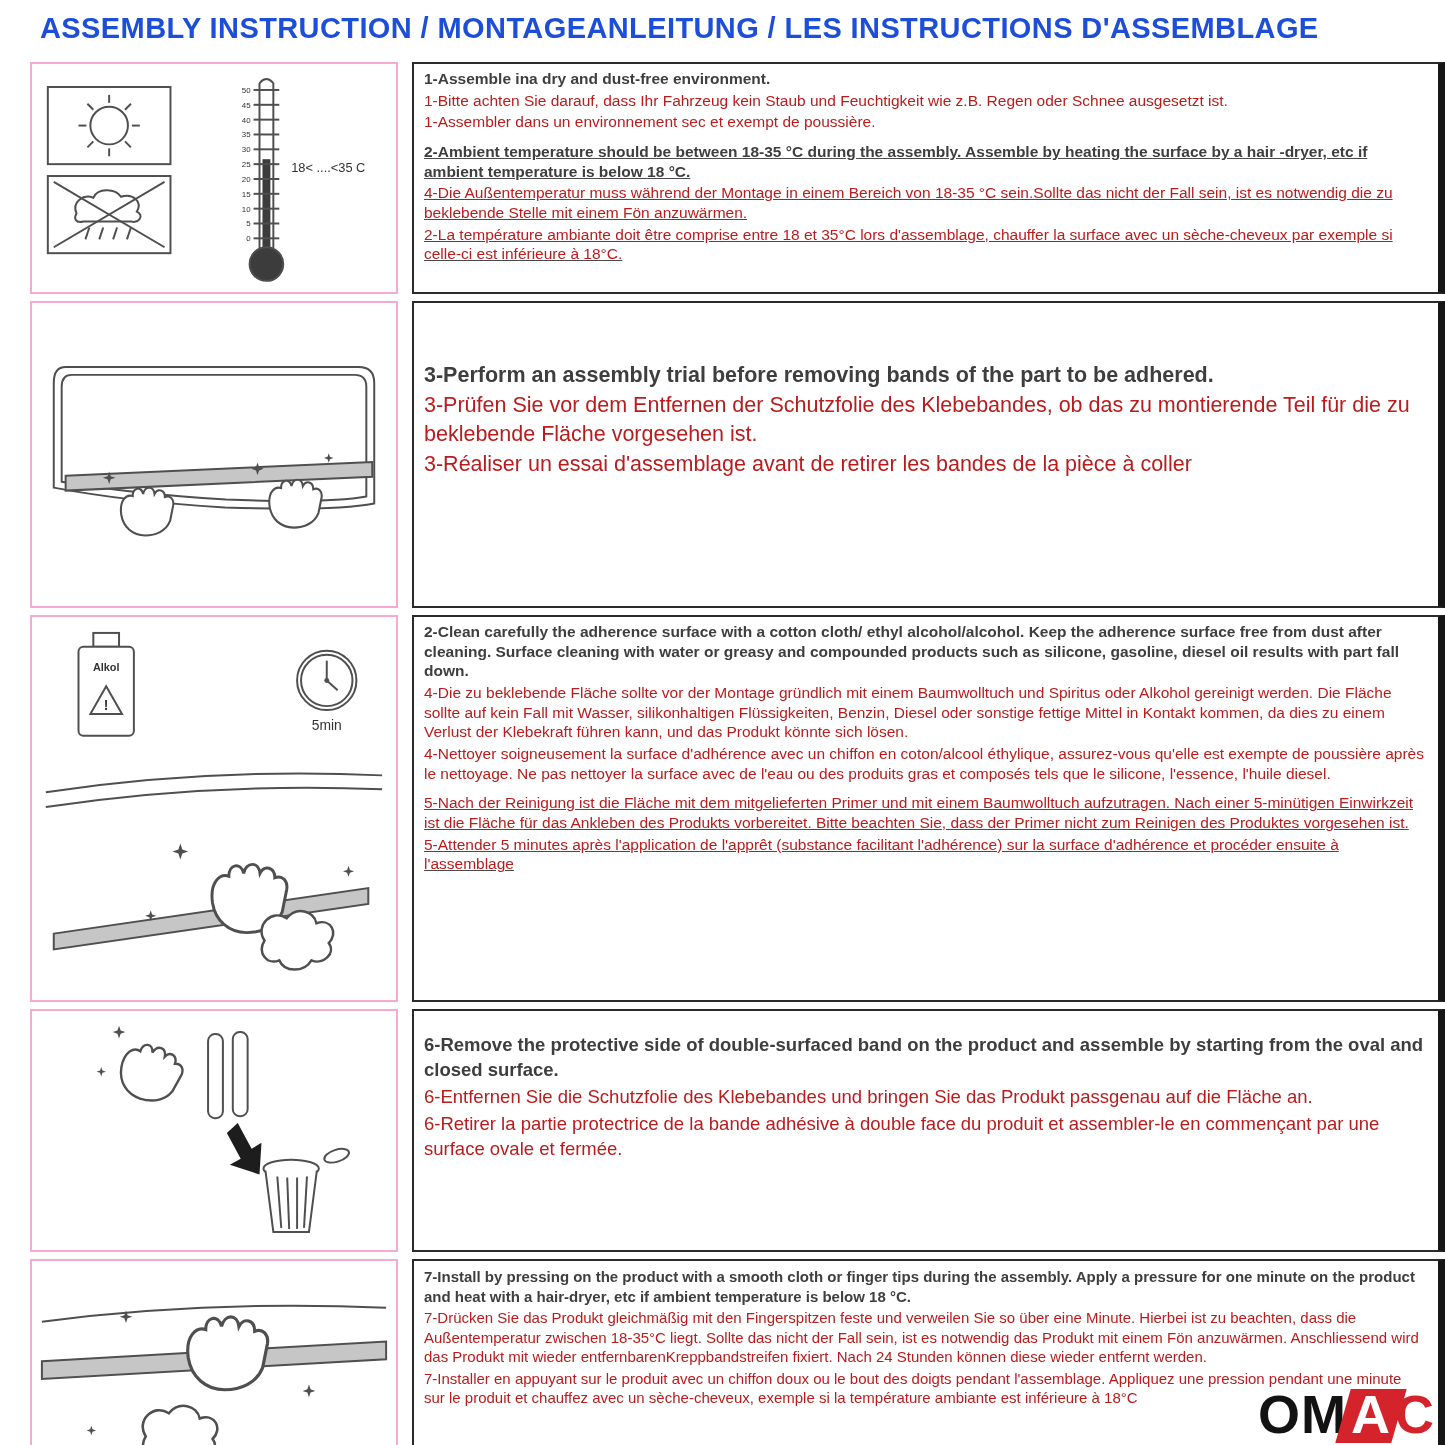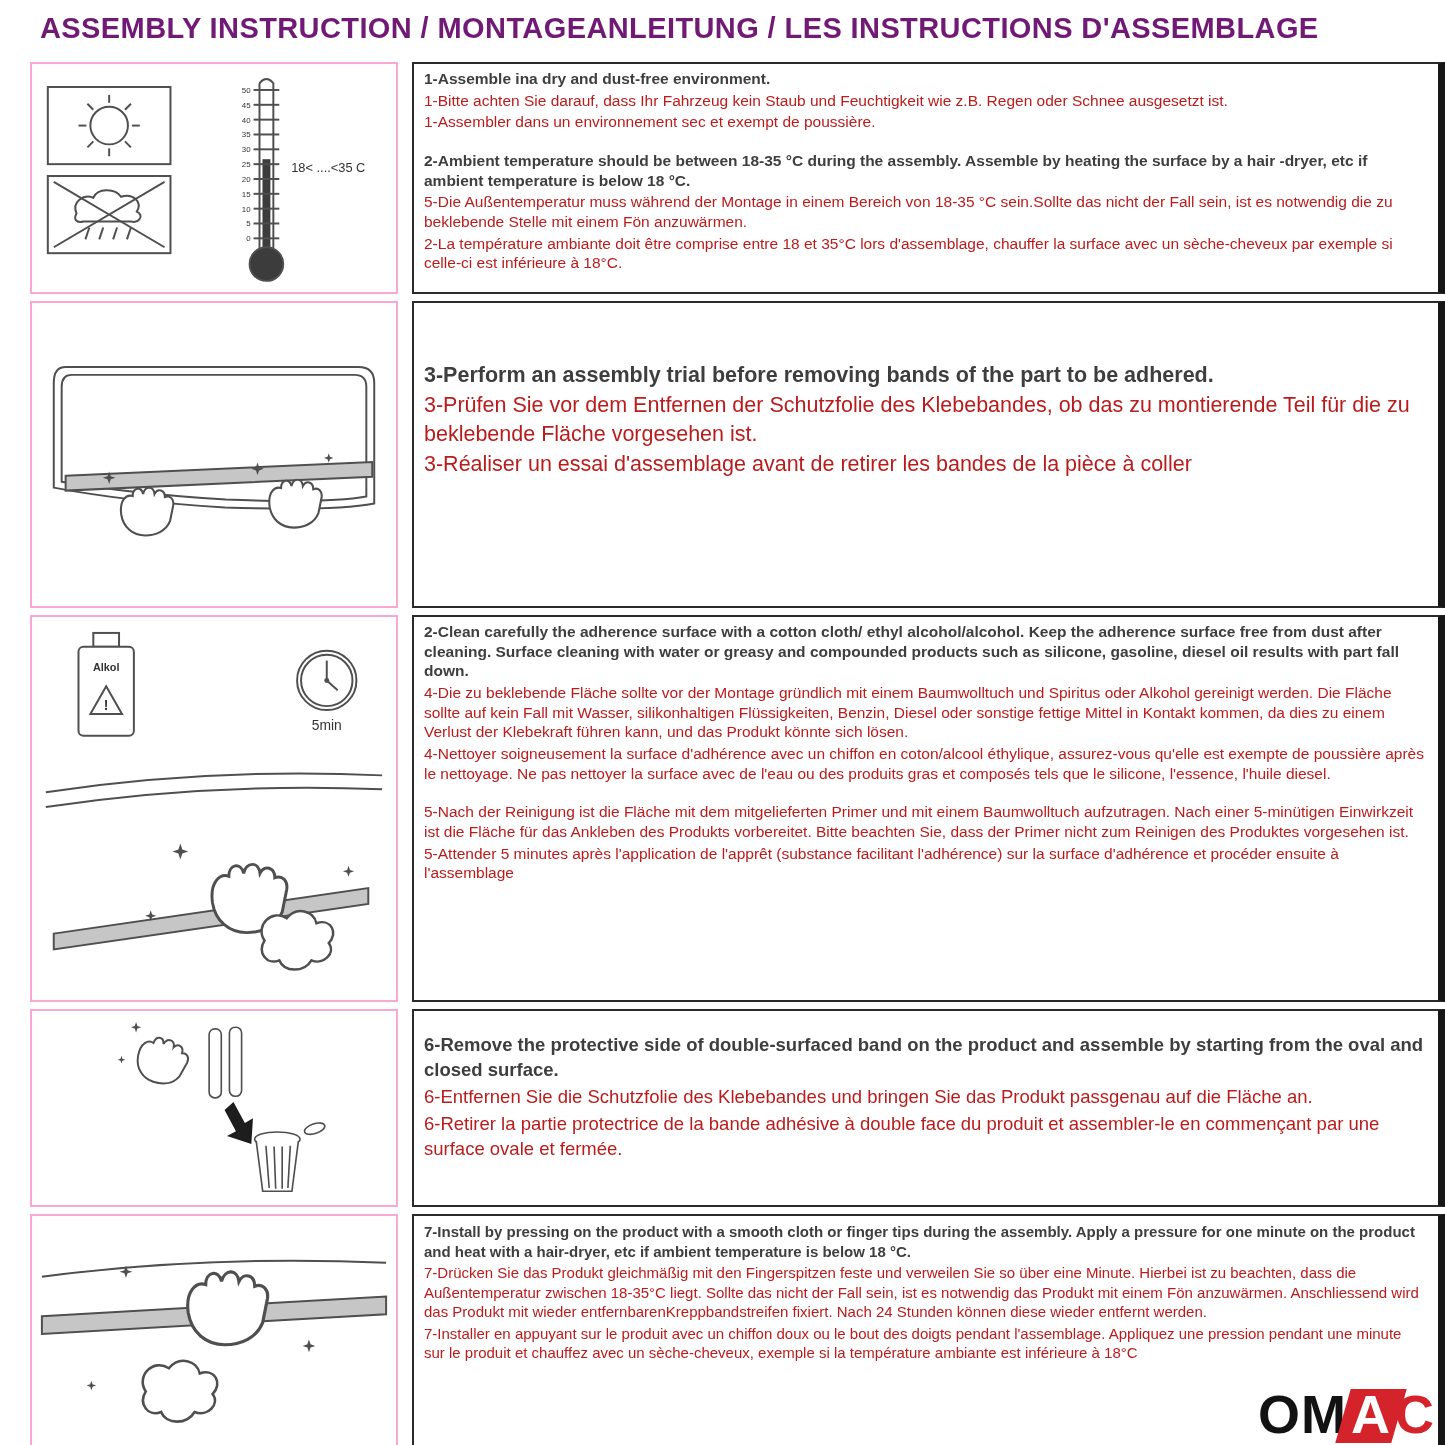--- a/index.html
+++ b/index.html
@@ -1,32 +1,32 @@
 <!DOCTYPE html>
 <html><head>
 <meta charset="utf-8">
 <style>
   html,body{margin:0;padding:0;background:#fff;}
   body{width:1445px;height:1445px;position:relative;overflow:hidden;
        font-family:"Liberation Sans","DejaVu Sans",sans-serif;color:#4a4a4a;}
   .page{position:absolute;inset:0;background:#fff;}
   .title{position:absolute;top:12px;left:40px;font-size:29px;font-weight:bold;
-         color:#701a75;letter-spacing:.4px;white-space:nowrap;}
+         color:#1d4ed8;letter-spacing:.4px;white-space:nowrap;}
   .rows{position:absolute;top:62px;left:30px;right:0;display:flex;flex-direction:column;gap:7px;}
   .row{display:flex;gap:14px;}
   .cell-left{width:368px;flex:0 0 368px;border:2px solid #f9a8d4;background:#fff;box-sizing:border-box;}
   .cell-left svg{display:block;width:100%;height:100%;}
   .cell-right{flex:1;border:2px solid #2b2b2b;border-right:7px solid #161616;
               background:#fff;box-sizing:border-box;padding:5px 14px 6px 10px;}
-  .r1{height:232px;} .r2{height:307px;} .r3{height:387px;} .r4{height:198px;} .r5{height:250px;}
+  .r1{height:232px;} .r2{height:307px;} .r3{height:387px;} .r4{height:243px;} .r5{height:250px;}
   p{margin:0 0 2px 0;}
   .p-en{font-weight:bold;color:#3e3e3e;}
   .p-xx{color:#b91c1c;}
   .fs1{font-size:15.5px;line-height:1.27;}
-  .blk + .blk{margin-top:19px;}
+  .blk + .blk{margin-top:10px;text-decoration:underline;}
   .r2 .cell-right{padding-top:58px;font-size:21.5px;line-height:1.32;}
   .r4 .cell-right{padding-top:22px;font-size:18.5px;line-height:1.35;}
   .r5 .cell-right{font-size:15px;line-height:1.3;padding-top:6px;}
   
   .ln{stroke:#4f4f4f;stroke-width:2;fill:none;}
   .fw{stroke:#4f4f4f;stroke-width:2;fill:#fff;}
   .strip{fill:#c6c6c6;stroke:#4f4f4f;stroke-width:2;}
   .spk{fill:#4f4f4f;}
   .svg-label{font-family:"Liberation Sans","DejaVu Sans",sans-serif;fill:#333;}
   
@@ -121,21 +121,21 @@
         </svg>
       </div>
       <div class="cell-right fs1">
         <div class="blk">
           <p class="p-en">1-Assemble ina dry and dust-free environment.</p>
           <p class="p-xx">1-Bitte achten Sie darauf, dass Ihr Fahrzeug kein Staub und Feuchtigkeit wie z.B. Regen oder Schnee ausgesetzt ist.</p>
           <p class="p-xx">1-Assembler dans un environnement sec et exempt de poussière.</p>
         </div>
         <div class="blk">
           <p class="p-en">2-Ambient temperature should be between 18-35 °C  during the assembly. Assemble by heating the surface by a hair -dryer, etc if ambient temperature is below 18 °C.</p>
-          <p class="p-xx">5-Die Außentemperatur muss während der Montage in einem Bereich von 18-35 °C  sein.Sollte das nicht der Fall sein, ist es notwendig die zu beklebende Stelle mit einem Fön anzuwärmen.</p>
+          <p class="p-xx">4-Die Außentemperatur muss während der Montage in einem Bereich von 18-35 °C  sein.Sollte das nicht der Fall sein, ist es notwendig die zu beklebende Stelle mit einem Fön anzuwärmen.</p>
           <p class="p-xx">2-La température ambiante doit être comprise entre 18 et 35°C lors d'assemblage, chauffer la surface avec un sèche-cheveux par exemple si celle-ci est inférieure à 18°C.</p>
         </div>
       </div>
     </div>
 
     <div class="row r2">
       <div class="cell-left">
         <svg viewBox="0 0 368 233">
           <g>
             <path class="ln" d="M34,28 Q22,28 22,44 L22,150 Q95,164 195,170 Q305,174 346,166 L346,44 Q346,28 330,28 Z"></path>

